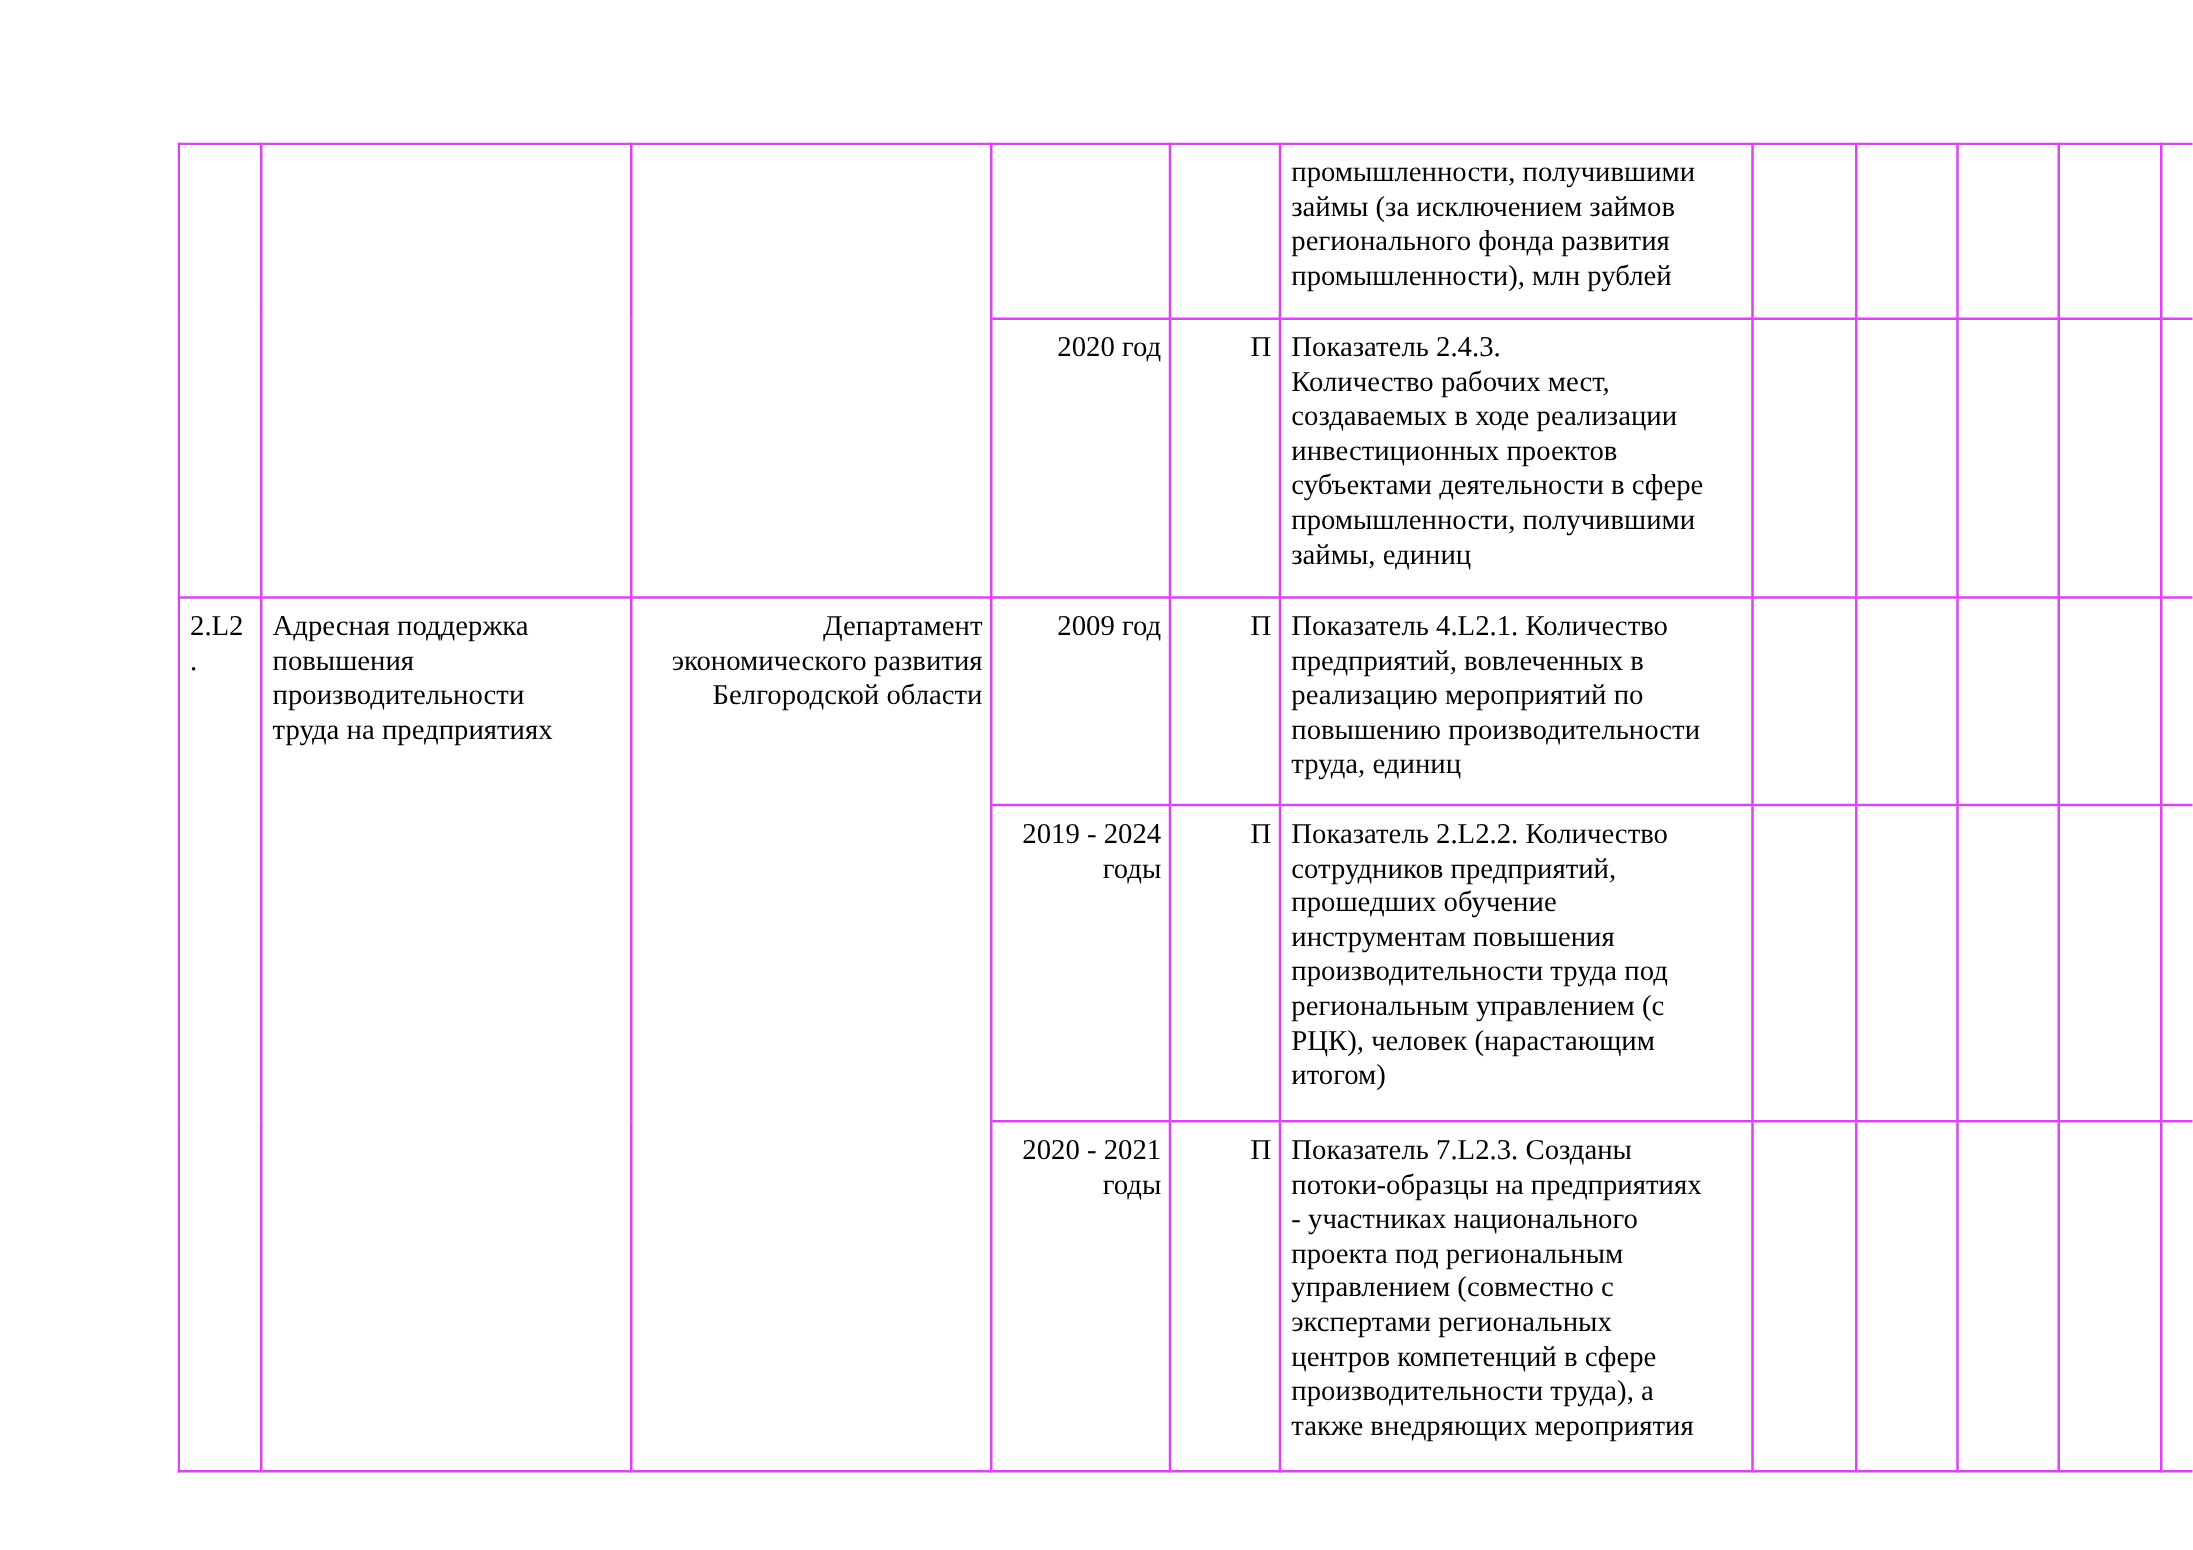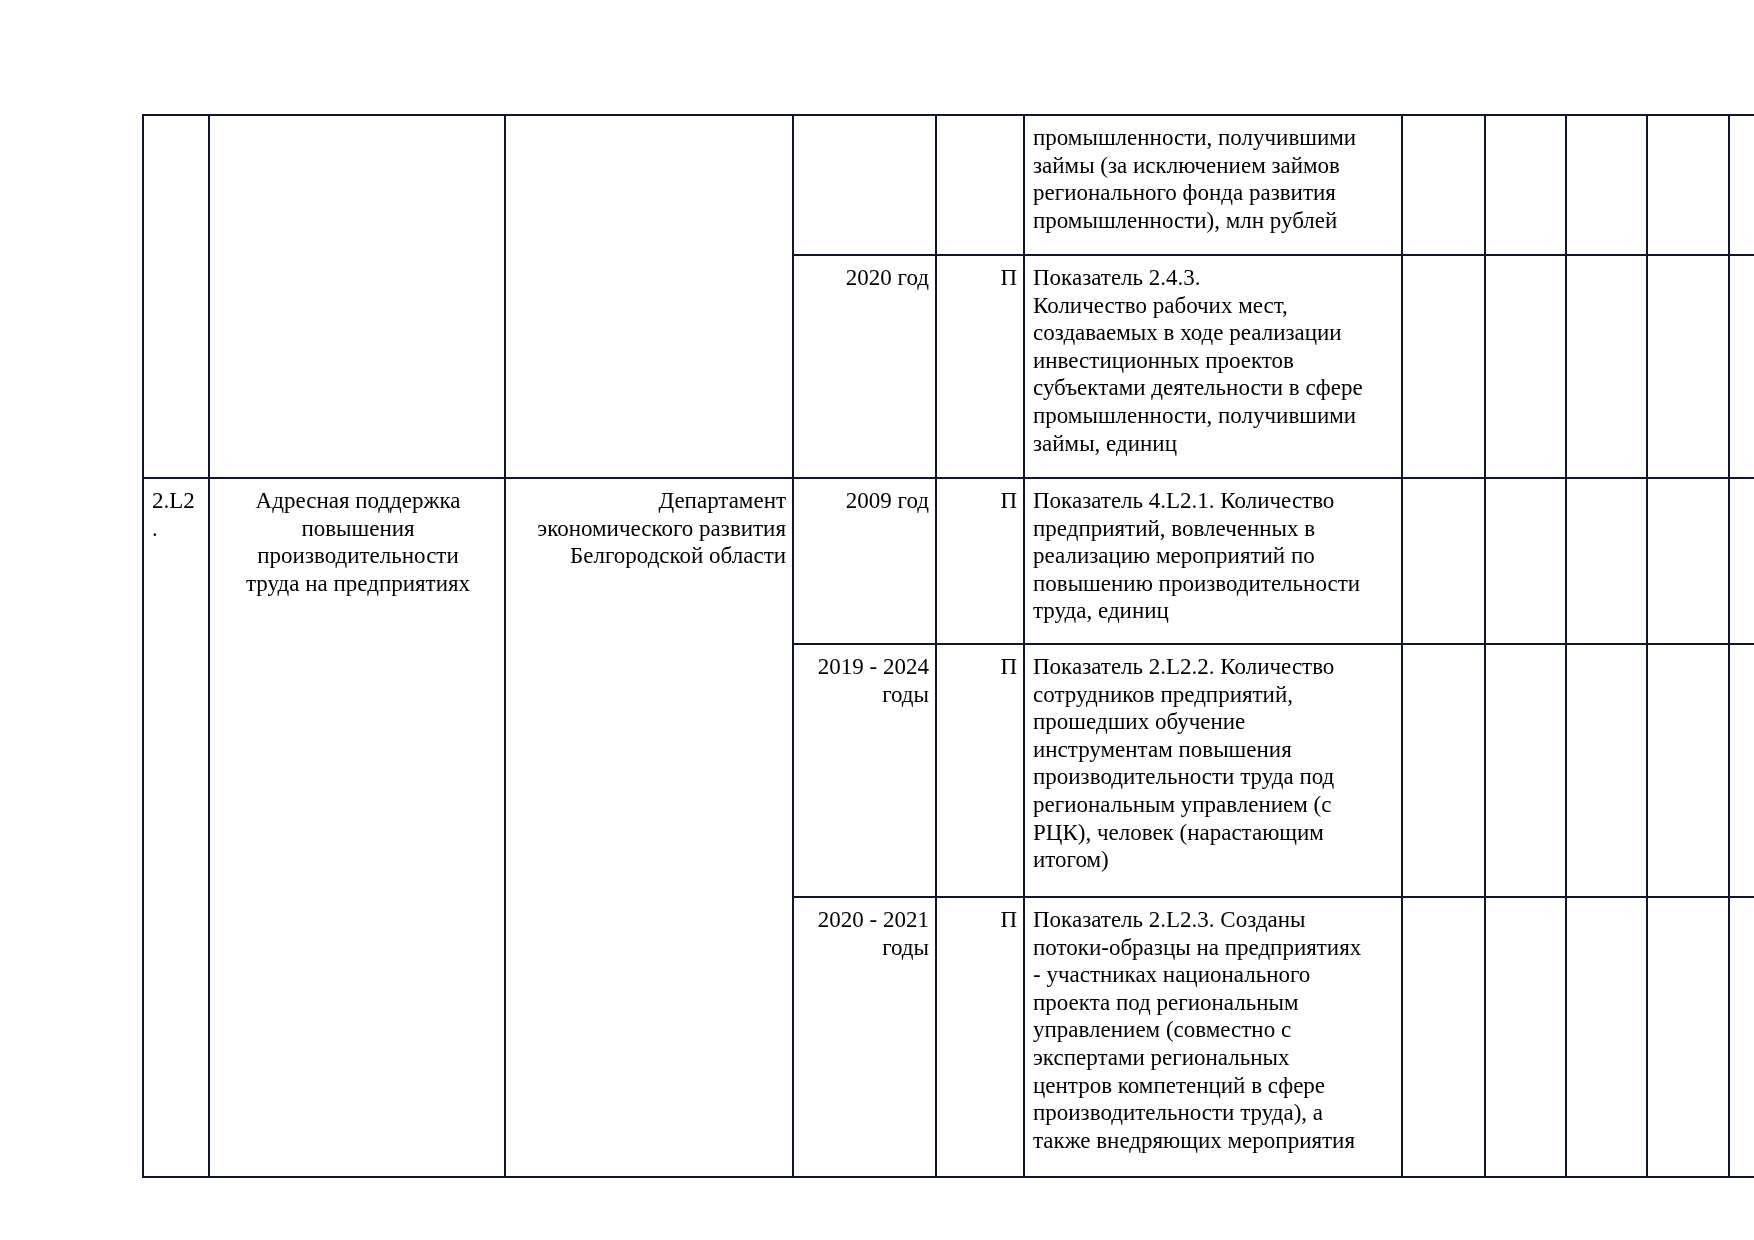--- a/index.html
+++ b/index.html
@@ -21,32 +21,32 @@
     left: 142px; top: 114px;
     width: 1612px; height: 1068px;
     overflow: hidden;
   }
   table.doc {
     border-collapse: collapse;
     table-layout: fixed;
     width: 1669px;
   }
   table.doc td {
-    border: 2px solid #0f172a;
+    border: 2px solid #d946ef;
     vertical-align: top;
     padding: 8px 6px 0 8px;
     font-size: 23px;
     line-height: 27.6px;
     color: #000000;
     white-space: pre-line;
     overflow: hidden;
   }
   td.center { text-align: right; padding-left: 2px; padding-right: 2px; }
   td.num { padding: 8px 2px 0 3px; }
-  td.name { padding-left: 8px; text-align: center; }
+  td.name { padding-left: 8px; }
 </style>
 </head>
 <body>
 
 <div class="page">
   <div class="table-clip">
     <table class="doc">
       <colgroup>
         <col style="width:66px">
         <col style="width:296px">
@@ -136,21 +136,21 @@
         <td></td>
         <td></td>
         <td></td>
         <td></td>
       </tr>
 
       <tr style="height:280px">
         <td class="center">2020 - 2021
 годы</td>
         <td class="center">П</td>
-        <td>Показатель 2.L2.3. Созданы
+        <td>Показатель 7.L2.3. Созданы
 потоки-образцы на предприятиях
 - участниках национального
 проекта под региональным
 управлением (совместно с
 экспертами региональных
 центров компетенций в сфере
 производительности труда), а
 также внедряющих мероприятия</td>
         <td></td>
         <td></td>

